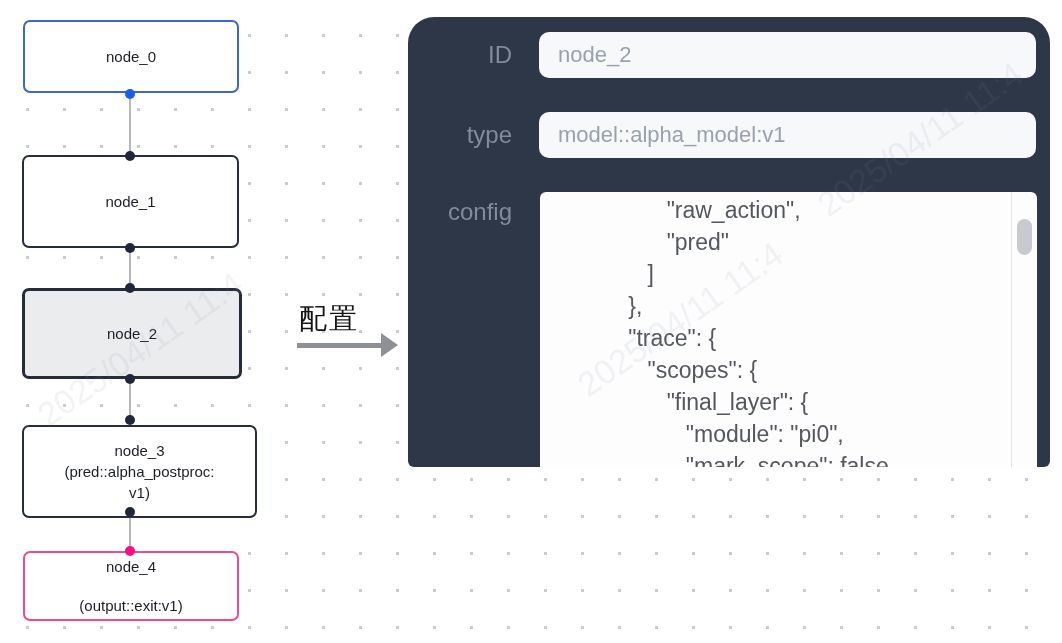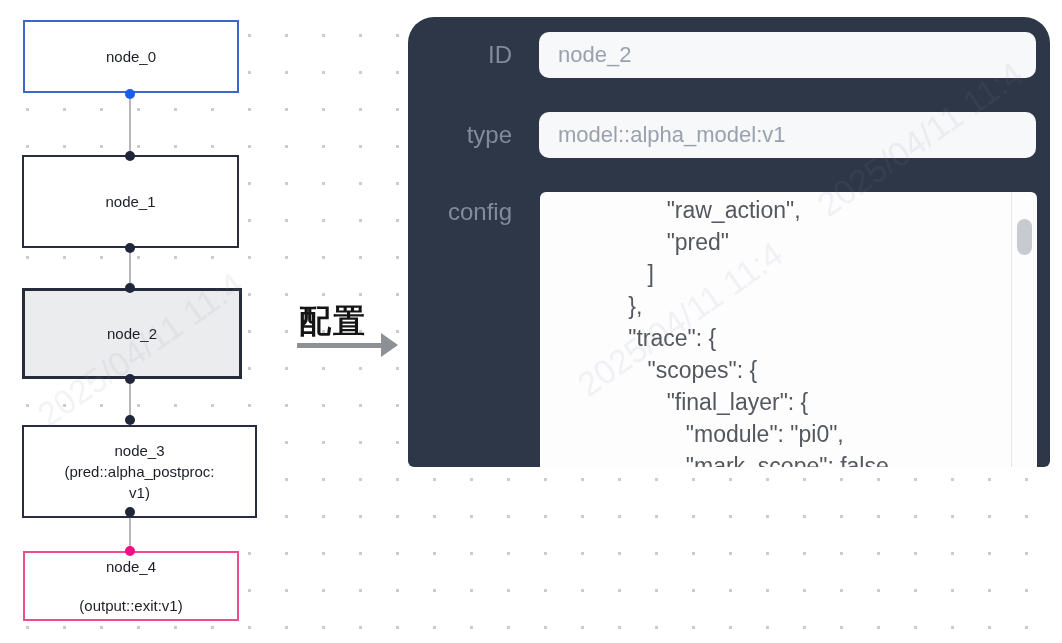--- a/index.html
+++ b/index.html
@@ -15,21 +15,21 @@
     background-image: radial-gradient(circle, #c9cdd2 1.5px, transparent 2px);
     background-size: 37px 37px;
     background-position: 9px 17px;
   }
 
   
   .flow-node {
     position: absolute;
     background: #ffffff;
     border: 2px solid #262d3e;
-    border-radius: 0;
+    border-radius: 7px;
     display: flex;
     flex-direction: column;
     align-items: center;
     justify-content: center;
     text-align: center;
     padding: 2px 10px;
     z-index: 2;
     color: #1c1f26;
     font-size: 15px;
     line-height: 21px;
@@ -69,25 +69,24 @@
   .h1t { top: 151px; } .h1b { top: 243px; }
   .h2t { top: 283px; } .h2b { top: 374px; }
   .h3t { top: 415px; } .h3b { top: 507px; }
   .h-pink { background: #f40f86; top: 546px; }
 
   
   .transfer-label {
     position: absolute;
     left: 299px;
     top: 300px;
-    font-size: 32px;
+    font-size: 28px;
     color: #141414;
     letter-spacing: 2px;
     z-index: 2;
-    font-weight: bold;
   }
   .arrow-shaft {
     position: absolute;
     left: 297px;
     top: 343px;
     width: 85px;
     height: 5px;
     background: #8d9196;
     z-index: 2;
   }

